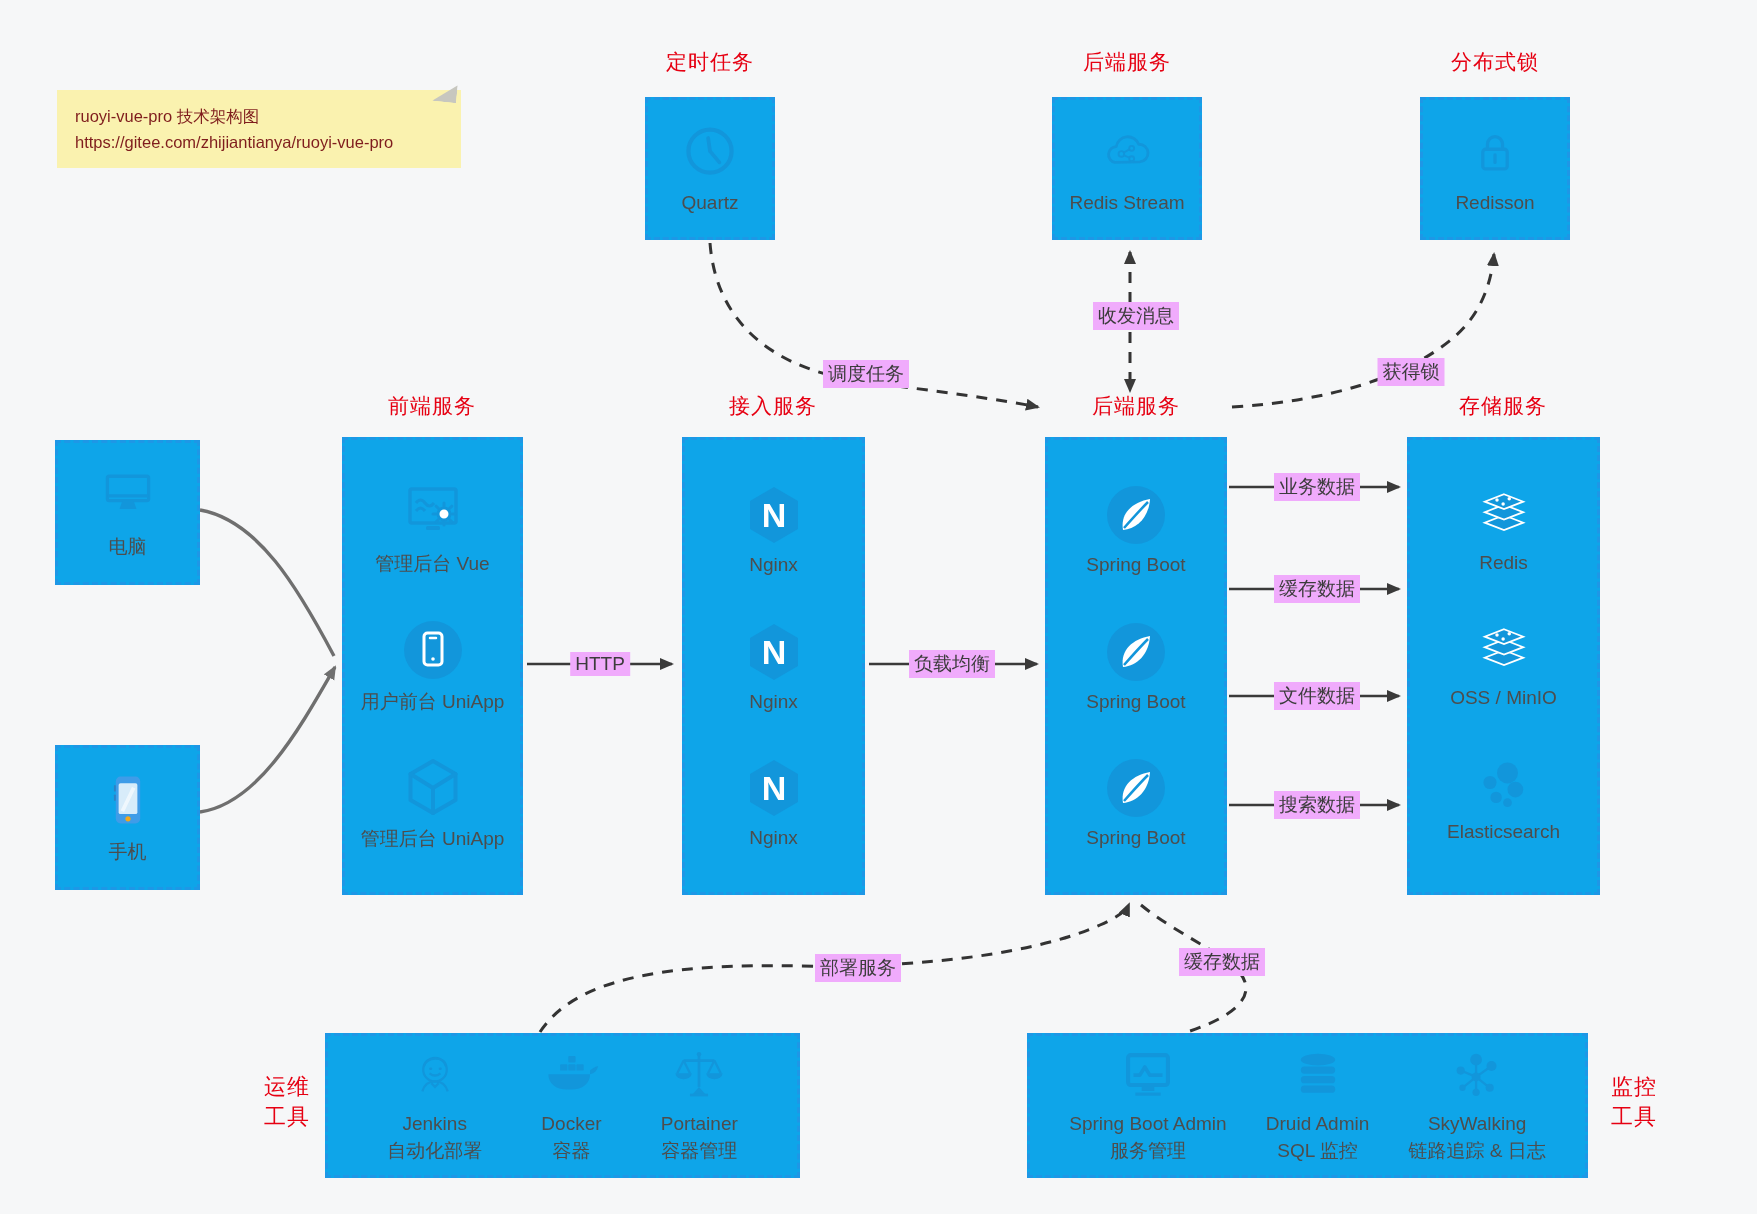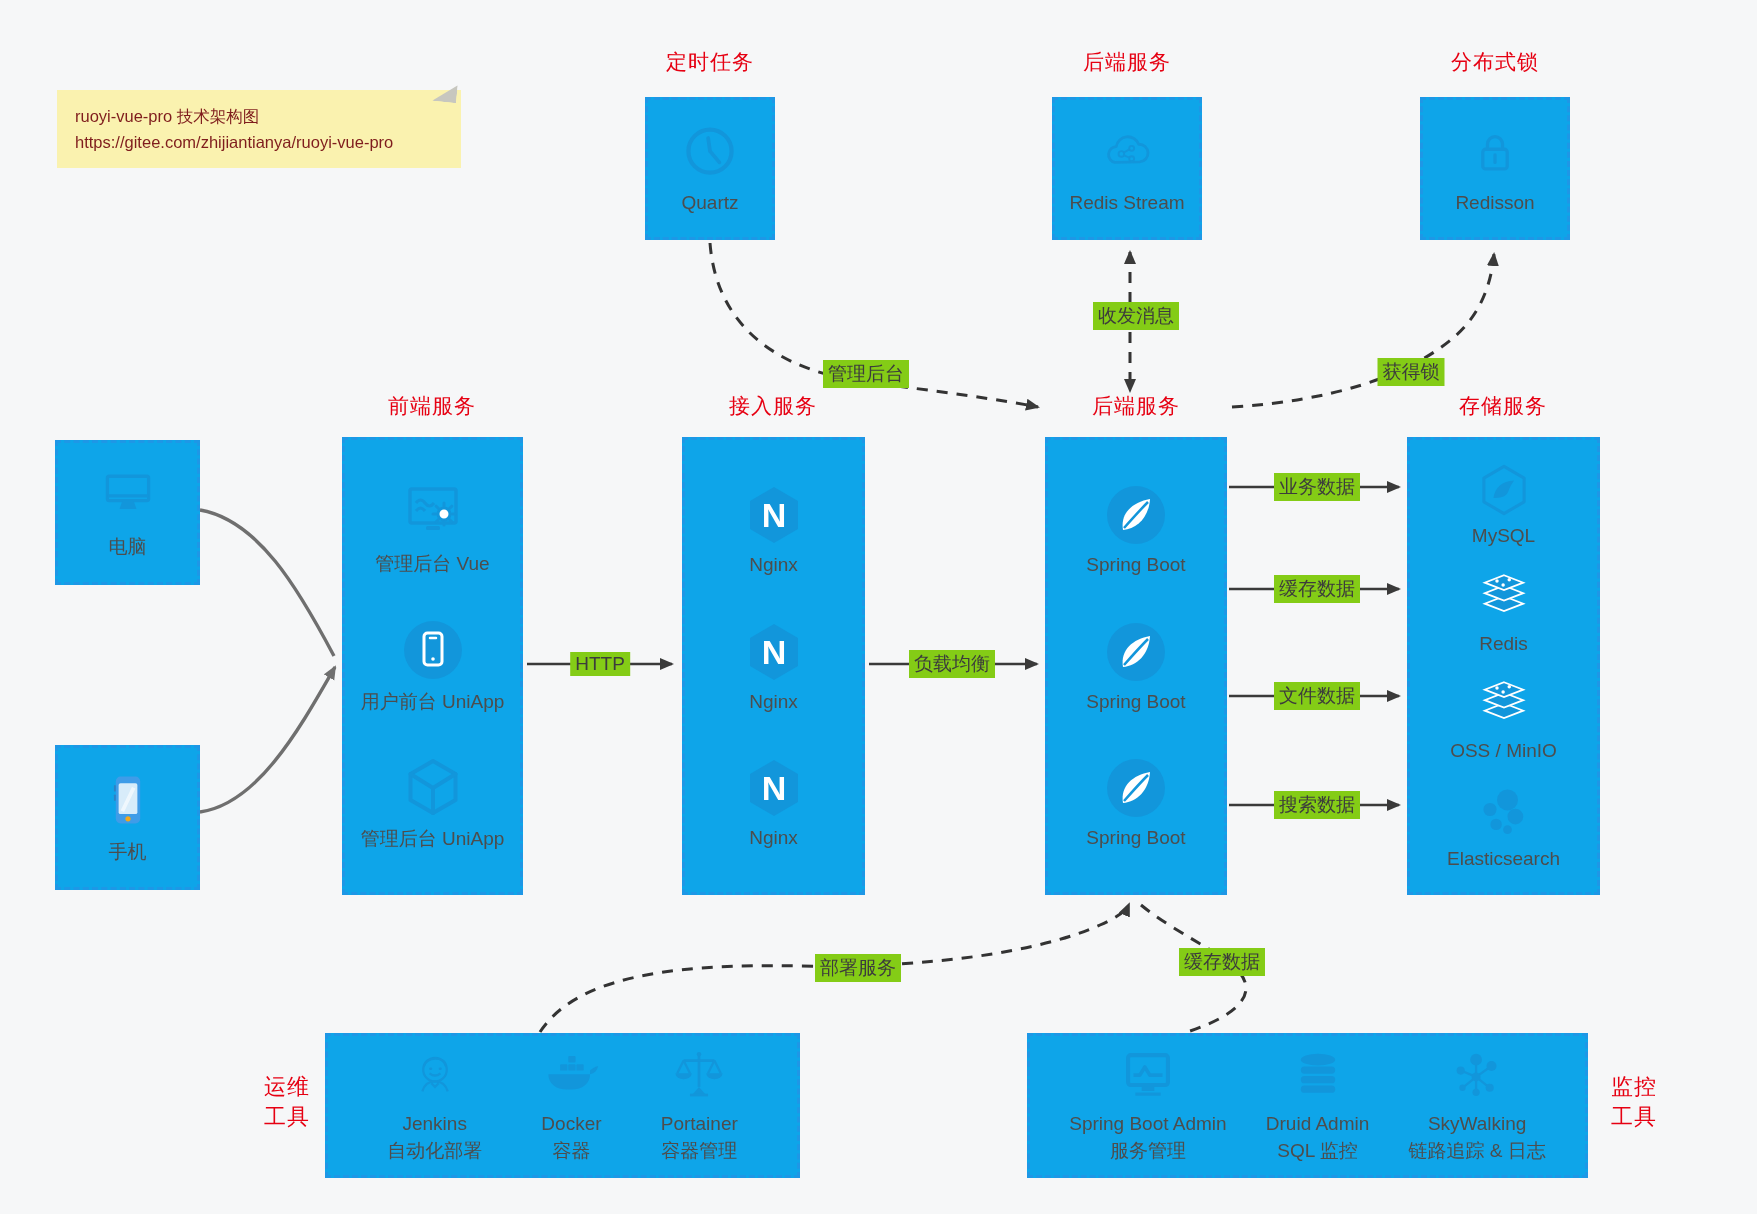--- a/index.html
+++ b/index.html
@@ -27,21 +27,21 @@
   .svc-label{color:#4d4d4d;font-size:19px;text-align:center;white-space:nowrap;}
   .single{display:flex;flex-direction:column;align-items:center;justify-content:center;gap:9px;height:100%;}
   .row-items{display:flex;justify-content:space-evenly;align-items:center;height:100%;}
   .tool{display:flex;flex-direction:column;align-items:center;gap:6px;}
   .tool-text{color:#4d4d4d;font-size:19px;line-height:1.4;text-align:center;white-space:nowrap;}
   .ic{width:64px;height:64px;}
   .ic-top{width:60px;height:60px;}
   .ic-sm{width:56px;height:56px;}
   .ic-tool{width:58px;height:58px;}
   .wire-label{
-    position:absolute;transform:translate(-50%,-50%);background:#84cc16;
+    position:absolute;transform:translate(-50%,-50%);background:#f0abfc;
     color:#3c3c3c;font-size:19px;padding:1px 5px;white-space:nowrap;
   }
   .note{
     position:absolute;left:57px;top:90px;width:404px;height:78px;background:#faf2af;
     color:#7f1d1d;font-size:16.5px;line-height:1.6;padding:13px 0 0 18px;box-sizing:border-box;
     white-space:nowrap;
   }
   .note-fold{
     position:absolute;top:-6px;right:4px;width:24px;height:18px;background:#c7c7bf;
     clip-path:polygon(0 100%,100% 0,100% 100%);transform:rotate(6deg);
@@ -328,26 +328,20 @@
           </svg>
         <div class="svc-label">Spring Boot</div>
       </div>
     </div>
   </div>
 
   <div class="box" style="left:1407px;top:437px;width:193px;height:458px;">
     <div class="col-items">
       <div class="svc">
         <svg class="ic-sm" viewBox="0 0 64 64">
-            <use href="#i-mysql"></use>
-          </svg>
-        <div class="svc-label">MySQL</div>
-      </div>
-      <div class="svc">
-        <svg class="ic-sm" viewBox="0 0 64 64">
             <use href="#i-redis"></use>
           </svg>
         <div class="svc-label">Redis</div>
       </div>
       <div class="svc">
         <svg class="ic-sm" viewBox="0 0 64 64">
             <use href="#i-redis"></use>
           </svg>
         <div class="svc-label">OSS / MinIO</div>
       </div>
@@ -427,21 +421,21 @@
       </div>
     </div>
   </div>
   <div class="group-label" style="left:1594px;top:1072px;">
     <div>监控</div>
     <div>工具</div>
   </div>
 
   <div class="wire-label" style="left:600px;top:664px;">HTTP</div>
   <div class="wire-label" style="left:952px;top:664px;">负载均衡</div>
-  <div class="wire-label" style="left:866px;top:374px;">管理后台</div>
+  <div class="wire-label" style="left:866px;top:374px;">调度任务</div>
   <div class="wire-label" style="left:1136px;top:316px;">收发消息</div>
   <div class="wire-label" style="left:1411px;top:372px;">获得锁</div>
   <div class="wire-label" style="left:1317px;top:487px;">业务数据</div>
   <div class="wire-label" style="left:1317px;top:589px;">缓存数据</div>
   <div class="wire-label" style="left:1317px;top:696px;">文件数据</div>
   <div class="wire-label" style="left:1317px;top:805px;">搜索数据</div>
   <div class="wire-label" style="left:858px;top:968px;">部署服务</div>
   <div class="wire-label" style="left:1222px;top:962px;">缓存数据</div>
 
 </div>

